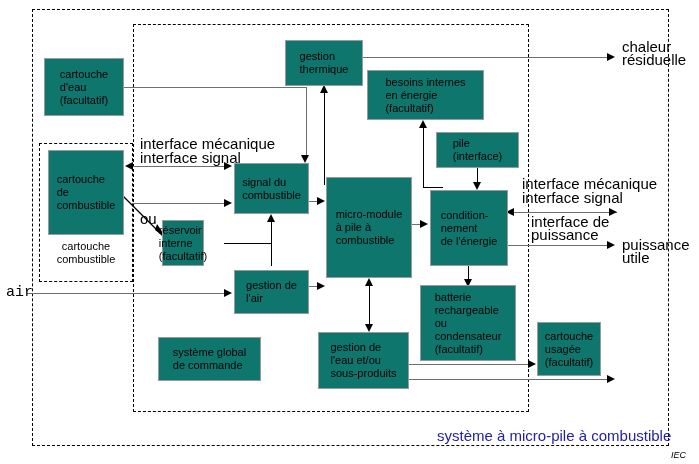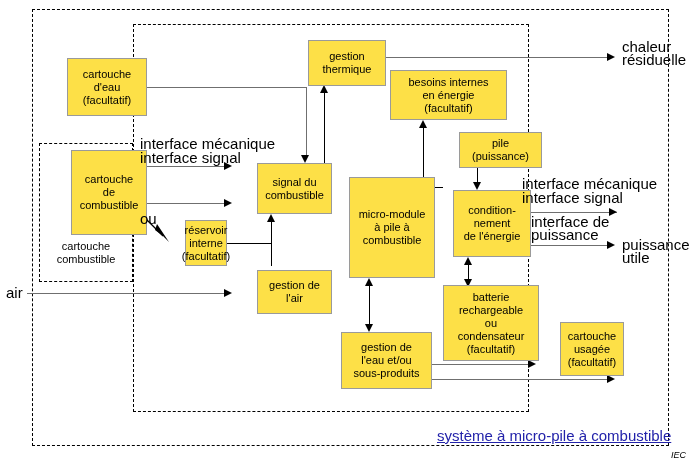--- a/index.html
+++ b/index.html
@@ -4,25 +4,24 @@
 <style>
   html,body{margin:0;padding:0;background:#fff;}
   #root{
     position:relative;width:699px;height:464px;background:#ffffff;
     font-family:"Liberation Sans","DejaVu Sans",sans-serif;
     color:#000;overflow:hidden;
   }
   
   .box{
     position:absolute;box-sizing:border-box;
-    border:1px solid #9a9a9a;background:#fde047;
-    display:flex;align-items:center;justify-content:center;text-align:center;
+    border:1px solid #9a9a9a;background:#0f766e;
+    display:flex;align-items:center;justify-content:center;text-align:left;
     font-size:11px;line-height:13px;color:#000;white-space:pre-line;
     z-index:6;
-    margin-left:23px;
   }
   .dashbox{
     position:absolute;box-sizing:border-box;
     border:1px dashed #000;background:transparent;z-index:3;
   }
   
   .grouplabel{
     position:absolute;font-size:11px;line-height:13px;text-align:center;
     white-space:pre-line;z-index:5;
   }
@@ -32,21 +31,21 @@
   .hb{position:absolute;height:0;border-top:1px solid #000;z-index:4;}
   .vb{position:absolute;width:0;border-left:1px solid #000;z-index:4;}
   
   .ar{position:absolute;width:0;height:0;z-index:5;}
   .ar-r{border-top:4.5px solid transparent;border-bottom:4.5px solid transparent;border-left:8px solid #000;}
   .ar-l{border-top:4.5px solid transparent;border-bottom:4.5px solid transparent;border-right:8px solid #000;}
   .ar-d{border-left:4.5px solid transparent;border-right:4.5px solid transparent;border-top:8px solid #000;}
   .ar-u{border-left:4.5px solid transparent;border-right:4.5px solid transparent;border-bottom:8px solid #000;}
   
   .lbl{position:absolute;font-size:15px;line-height:13px;white-space:pre-line;z-index:7;}
-  .lbl.blue{color:#2222aa;text-decoration:underline;text-align:center;}
+  .lbl.blue{color:#2222aa;text-align:center;}
   .iec{position:absolute;font-size:9px;font-style:italic;color:#000;z-index:7;}
   .diag{position:absolute;z-index:4;}
 </style>
 </head>
 <body>
 
 <div id="root">
 
   <div class="dashbox" style="left:32px;top:9px;width:637px;height:437px;"></div>
 
@@ -76,33 +75,35 @@
   <div class="box" style="left:234px;top:163px;width:75px;height:51px;">signal du
 combustible</div>
   <div class="box" style="left:234px;top:270px;width:75px;height:44px;">gestion de
 l'air</div>
 
   <div class="box" style="left:326px;top:177px;width:86px;height:101px;">micro-module
 à pile à
 combustible</div>
 
   <div class="box" style="left:436px;top:132px;width:83px;height:36px;">pile
-(puissance)</div>
-  <div class="box" style="left:430px;top:190px;width:78px;height:67px;">condition-
+(interface)</div>
+  <div class="box" style="left:430px;top:190px;width:78px;height:76px;">condition-
 nement
 de l'énergie</div>
   <div class="box" style="left:420px;top:285px;width:96px;height:76px;">batterie
 rechargeable
 ou
 condensateur
 (facultatif)</div>
 
   <div class="box" style="left:318px;top:332px;width:91px;height:57px;">gestion de
 l'eau et/ou
 sous-produits</div>
+  <div class="box" style="left:158px;top:337px;width:103px;height:44px;">système global
+de commande</div>
   <div class="box" style="left:537px;top:322px;width:64px;height:54px;">cartouche
 usagée
 (facultatif)</div>
 
   <div class="h" style="left:124px;top:87px;width:182px;"></div>
   <div class="v" style="left:306px;top:87px;height:68px;"></div>
   <div class="ar ar-d" style="left:301px;top:155px;"></div>
 
   <div class="h" style="left:363px;top:57px;width:244px;"></div>
   <div class="ar ar-r" style="left:607px;top:52.5px;"></div>
@@ -160,21 +161,21 @@
 
   <div class="h" style="left:508px;top:245px;width:99px;"></div>
   <div class="ar ar-r" style="left:607px;top:240.5px;"></div>
 
   <div class="h" style="left:409px;top:364px;width:121px;"></div>
   <div class="ar ar-r" style="left:528px;top:359.5px;"></div>
 
   <div class="h" style="left:409px;top:379px;width:198px;"></div>
   <div class="ar ar-r" style="left:607px;top:374.5px;"></div>
 
-  <div class="lbl" style="left:6px;top:286px;">air</div>
+  <div class="lbl" style="left:6px;top:286px;font-family:Liberation Mono, monospace;">air</div>
 
   <div class="lbl" style="left:140px;top:137px;">interface mécanique</div>
   <div class="lbl" style="left:140px;top:151px;">interface signal</div>
   <div class="lbl" style="left:140px;top:212px;">ou</div>
 
   <div class="lbl" style="left:622px;top:40px;">chaleur
 résiduelle</div>
 
   <div class="lbl" style="left:522px;top:177px;">interface mécanique</div>
   <div class="lbl" style="left:522px;top:191px;">interface signal</div>

